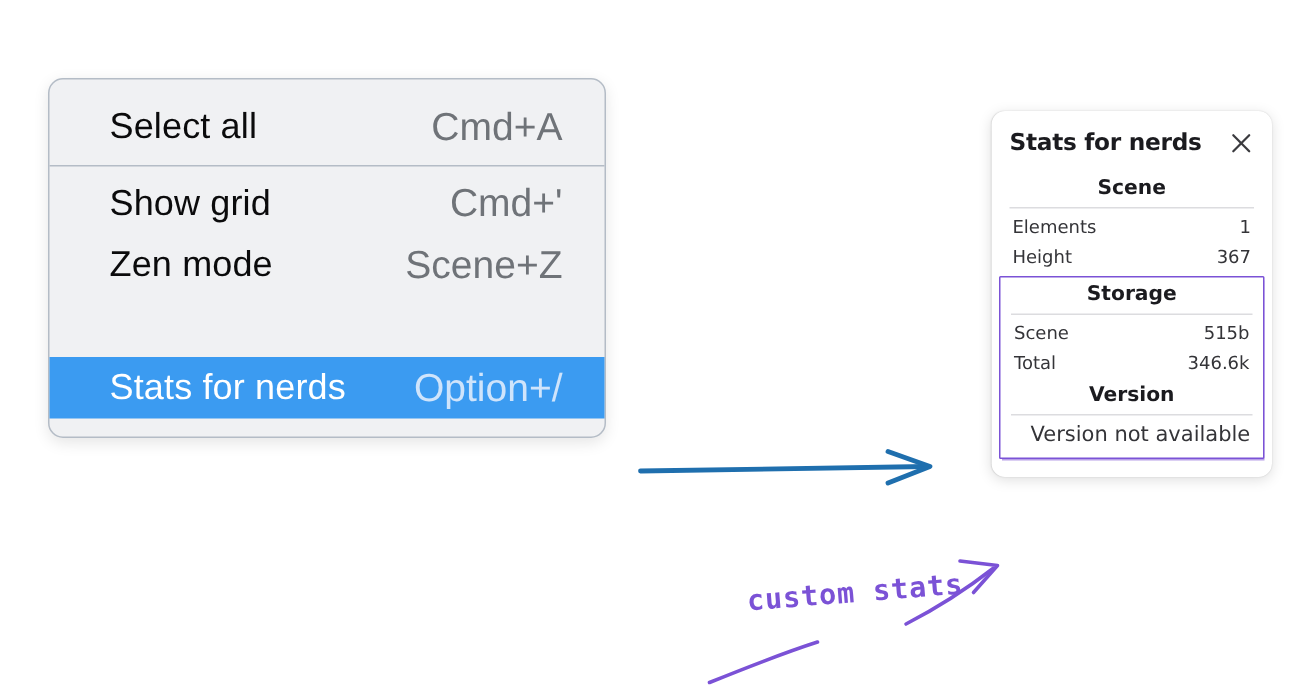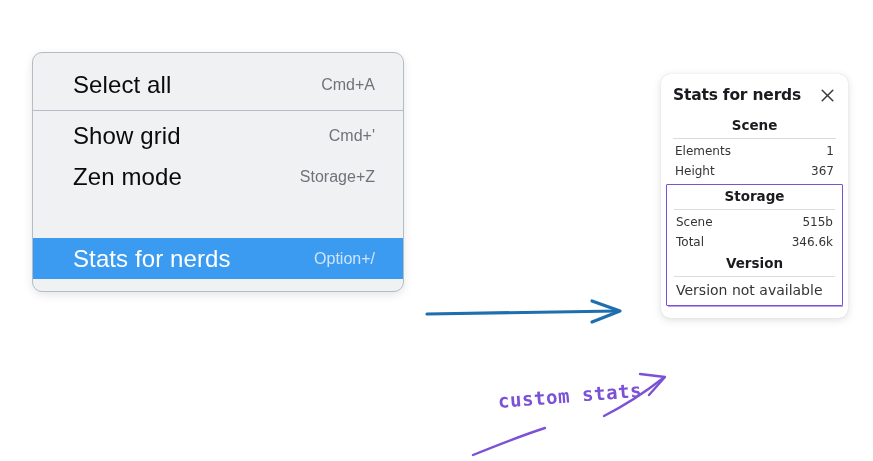--- a/index.html
+++ b/index.html
@@ -50,21 +50,21 @@
     box-sizing: border-box;
     cursor: default;
   }
   .menu-item .label {
     font-size: 24px;
     color: #0b0b0c;
     letter-spacing: 0.1px;
     white-space: nowrap;
   }
   .menu-item .shortcut {
-    font-size: 16px;
+    font-size: 26px;
     color: #6f7378;
     white-space: nowrap;
   }
   .menu-item.selected {
     background: #3b9bf1;
   }
   .menu-item.selected .label { color: #ffffff; }
   .menu-item.selected .shortcut { color: #cfe4fb; }
 
   
@@ -121,20 +121,21 @@
     color: #343438;
     padding: 3px 2px 3px 2px;
   }
   .stat-row .k { white-space: nowrap; }
   .stat-row .v { white-space: nowrap; }
   .stat-note {
     font-size: 14px;
     color: #343438;
     padding: 3px 2px 3px 2px;
     white-space: nowrap;
+    margin-left: 11px;
   }
 
   
   .highlight-box {
     border: 1.6px solid #7b52d6;
     border-radius: 1px;
     margin: 3px -7px 0 -7px;
     padding: 0 7px 4px 7px;
     box-shadow: 1px 2px 0 -1px rgba(123,82,214,0.55);
   }
@@ -178,21 +179,21 @@
 
     <div class="menu-sep"></div>
 
     <div class="menu-group">
       <div class="menu-item">
         <span class="label">Show grid</span>
         <span class="shortcut">Cmd+'</span>
       </div>
       <div class="menu-item">
         <span class="label">Zen mode</span>
-        <span class="shortcut">Storage+Z</span>
+        <span class="shortcut">Scene+Z</span>
       </div>
       <div class="menu-item">
       </div>
       <div class="menu-item selected">
         <span class="label">Stats for nerds</span>
         <span class="shortcut">Option+/</span>
       </div>
     </div>
 
   </div>

